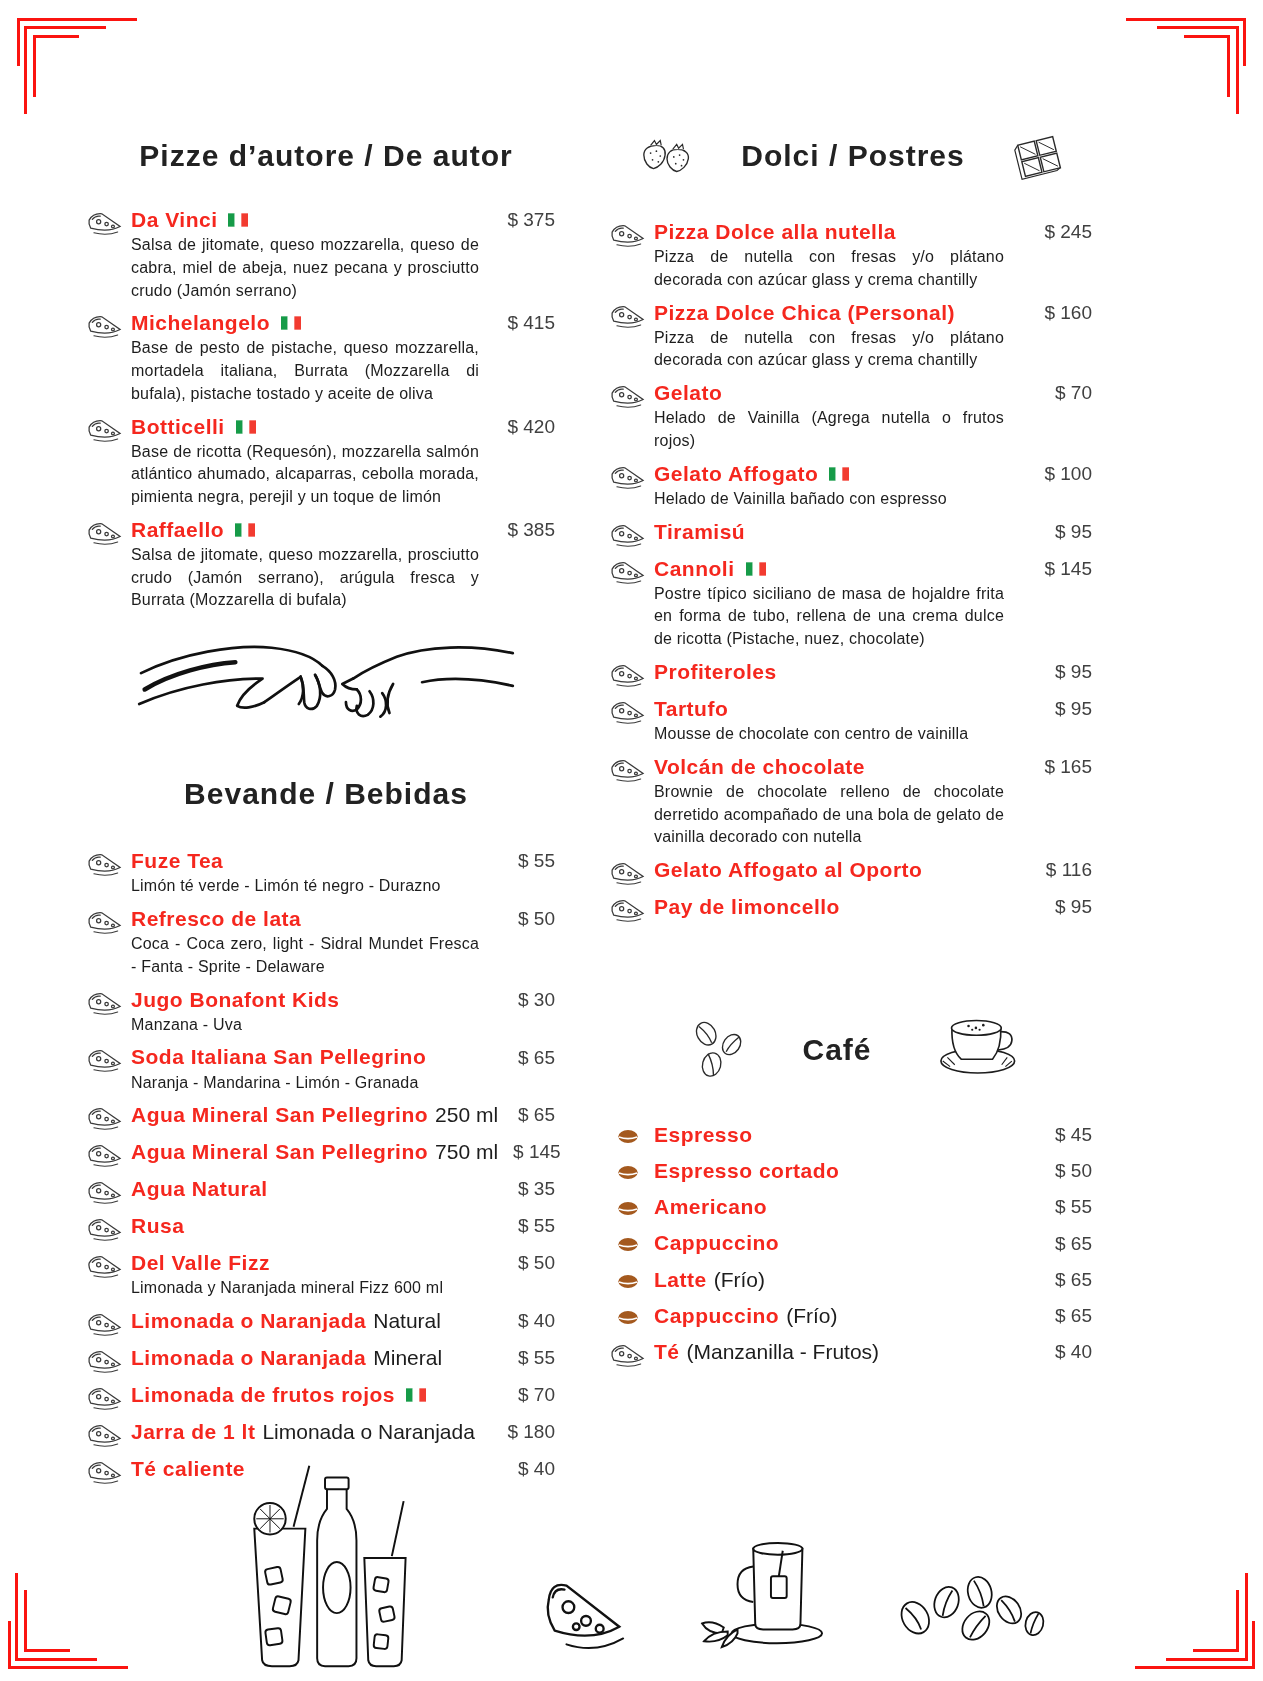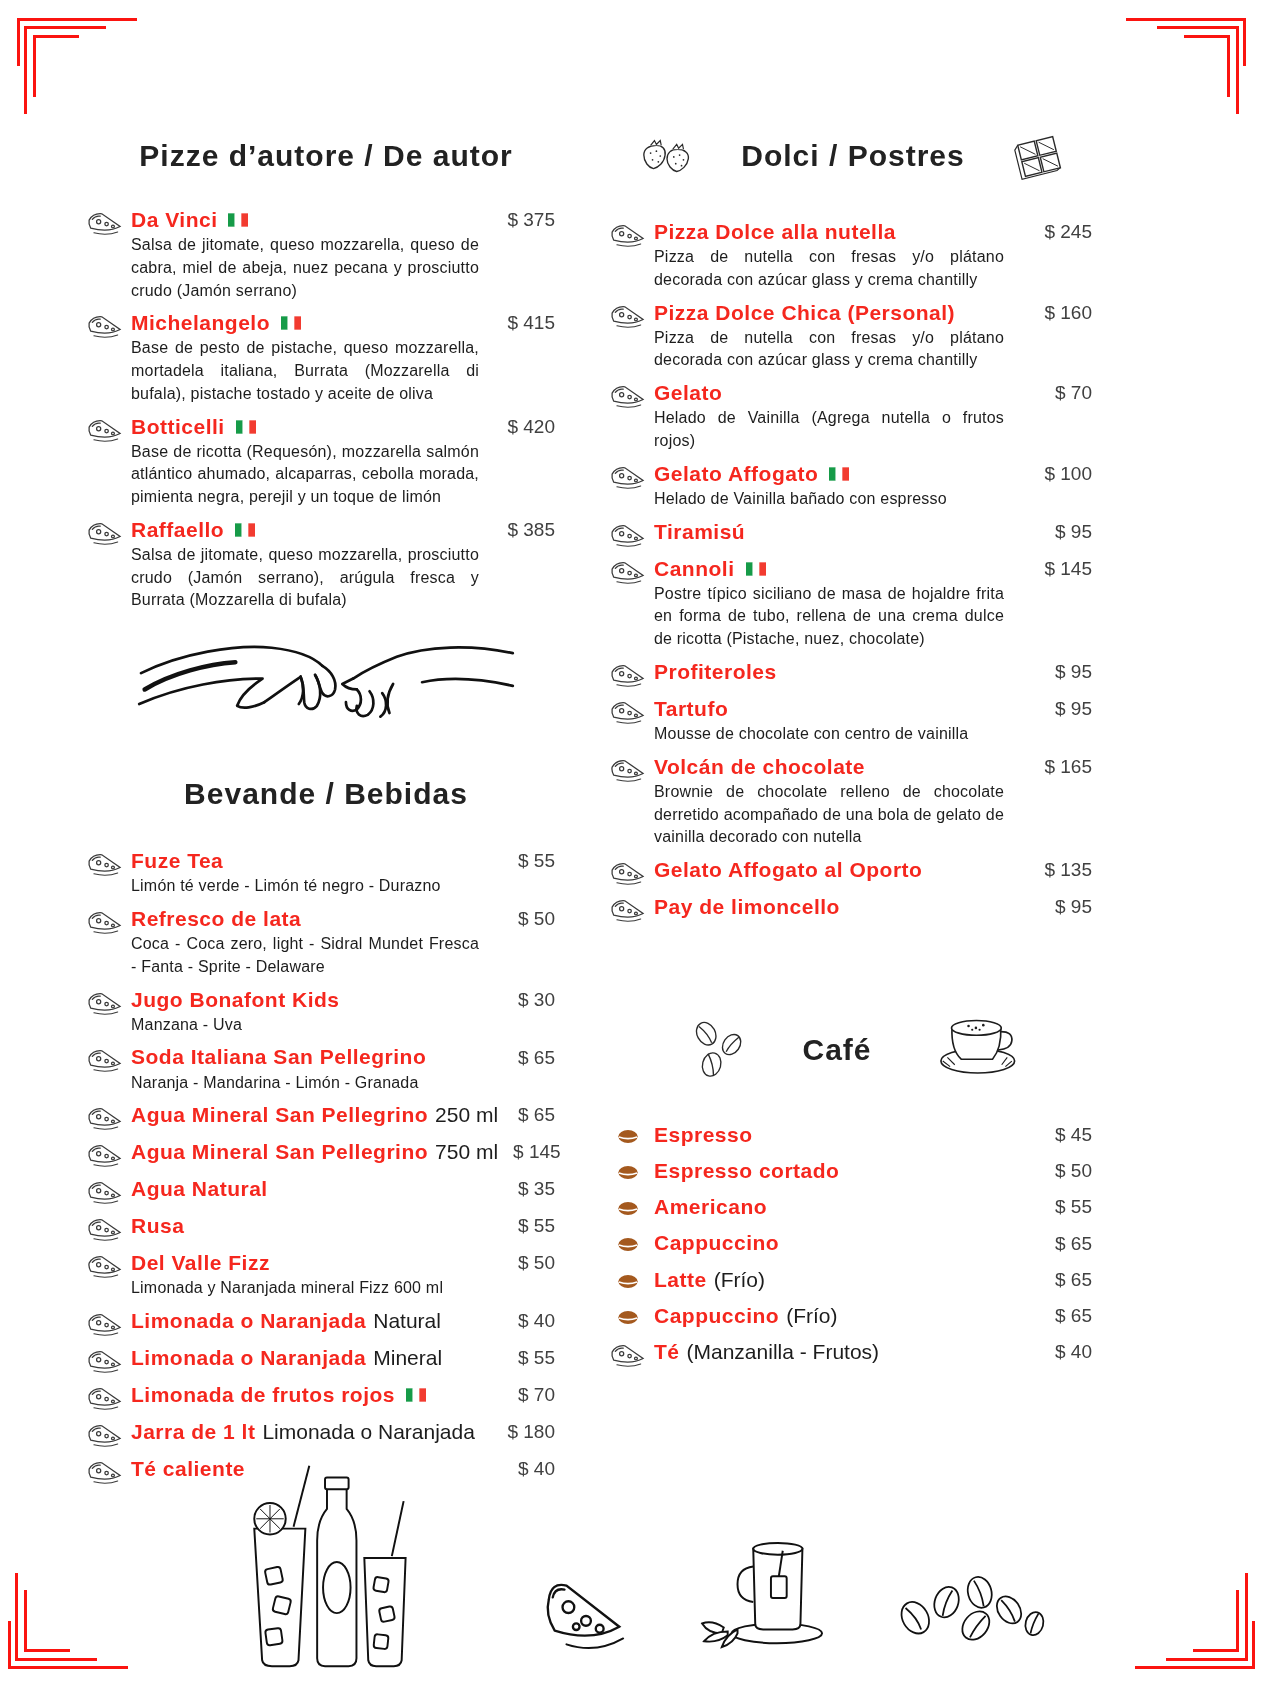--- a/index.html
+++ b/index.html
@@ -770,21 +770,21 @@
             <div class="item">
     <span class="item-icon">
                 <svg>
                   <use href="#sym-pizza"></use>
                 </svg>
               </span>
     <div class="item-body">
       <div class="item-head">
         <span class="item-name">Gelato Affogato al Oporto</span>
 
-        <span class="item-price">$ 135</span>
+        <span class="item-price">$ 116</span>
       </div>
     </div>
   </div>
             <div class="item">
     <span class="item-icon">
                 <svg>
                   <use href="#sym-pizza"></use>
                 </svg>
               </span>
     <div class="item-body">

